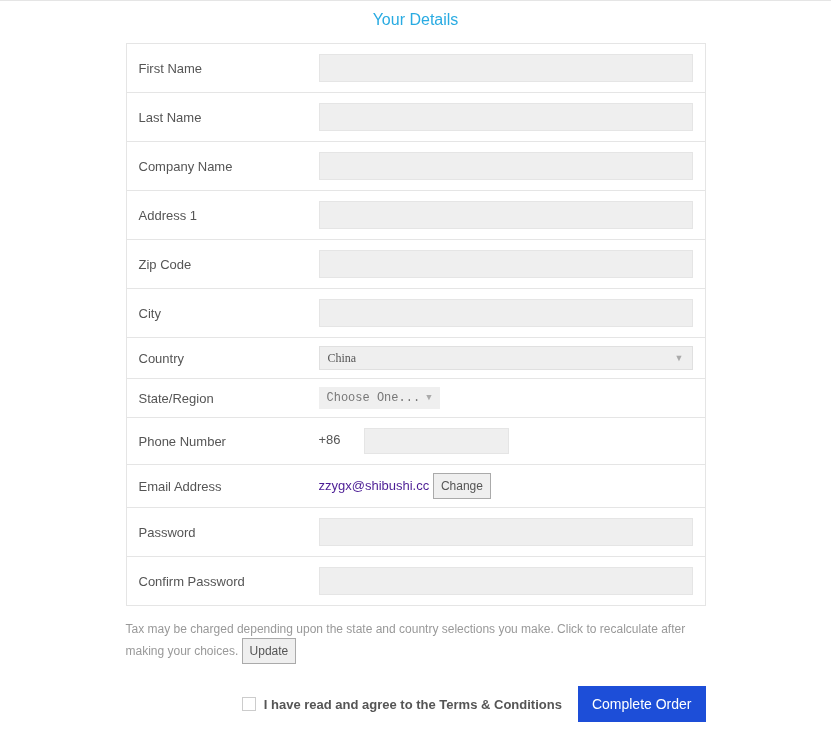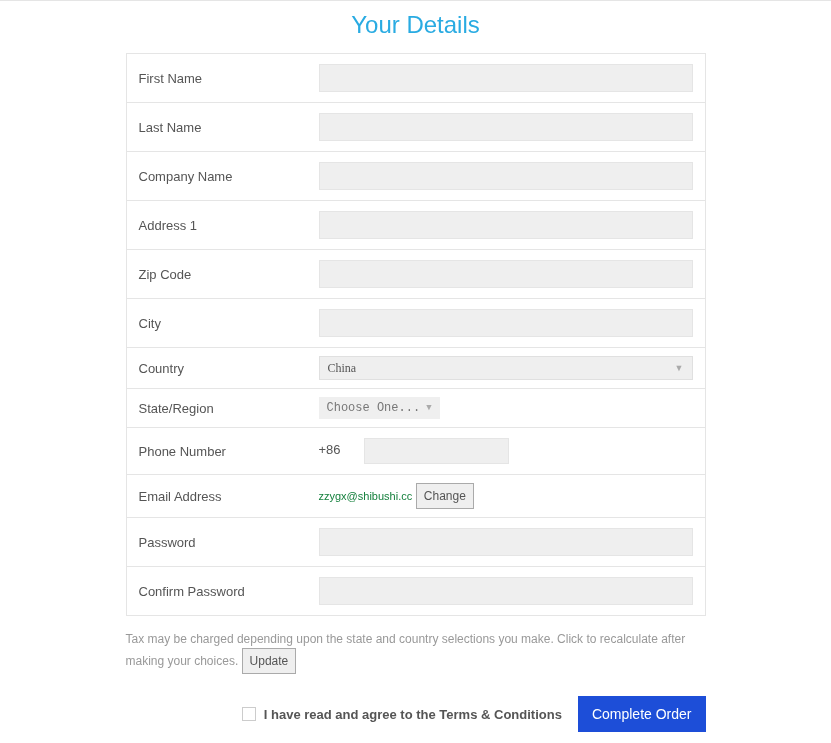--- a/index.html
+++ b/index.html
@@ -10,21 +10,21 @@
   background: #fff;
   width: 831px;
 }
 .top-rule {
   border-top: 1px solid #e5e5e5;
   margin-bottom: 6px;
 }
 .section-title {
   text-align: center;
   color: #29abe2;
-  font-size: 24px;
+  font-size: 16px;
   font-weight: 300;
   padding: 4px 0 14px;
 }
 .container {
   padding: 0 24px;
 }
 .form-table {
   margin: 0 auto;
   width: 580px;
   border: 1px solid #e5e5e5;
@@ -90,22 +90,22 @@
 }
 .phone-input {
   display: inline-block;
   width: 145px;
   height: 26px;
   background: #efefef;
   border: 1px solid #e5e5e5;
   vertical-align: middle;
 }
 .email-val {
-  font-size: 11px;
-  color: #15803d;
+  font-size: 13px;
+  color: #4c1d95;
 }
 .btn-sm {
   font-size: 12px;
   padding: 5px 7px;
   background: #efefef;
   border: 1px solid #aaa;
   color: #555;
   cursor: pointer;
   font-family: inherit;
 }

